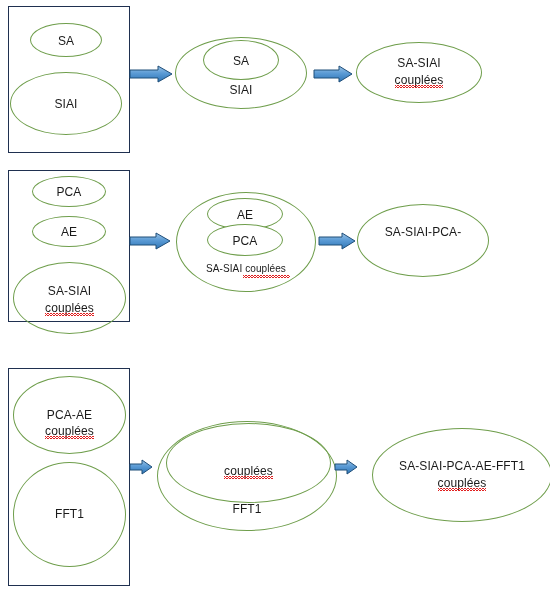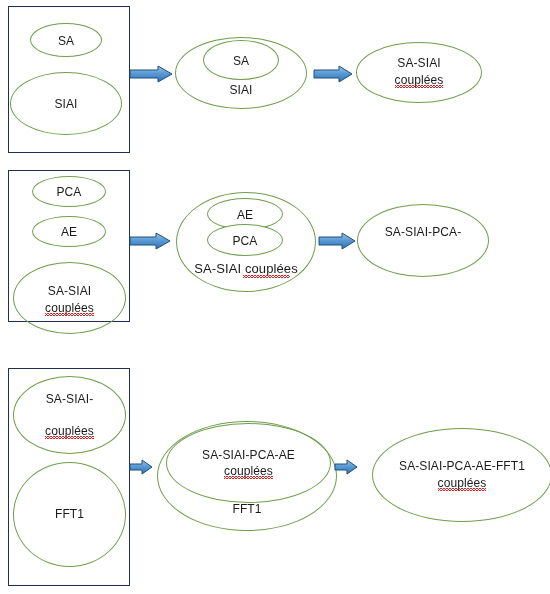--- a/index.html
+++ b/index.html
@@ -48,21 +48,21 @@
     width: 100%;
     text-align: center;
     font-size: 12px;
     color: #1a1a1a;
     line-height: 14px;
     letter-spacing: 0.1px;
     white-space: pre-line;
     pointer-events: none;
   }
 
-  .ell-label.small { font-size: 13px; }
+  .ell-label.small { font-size: 10px; }
 
   
   .sq {
     position: relative;
     display: inline-block;
   }
   .sq::after {
     content: "";
     position: absolute;
     left: 0;
@@ -191,21 +191,21 @@
     </svg>
   </div>
 
   <div class="ellipse" style="left:357px; top:204px; width:132px; height:73px;">
     <div class="ell-label" style="top:20px;text-align:center;">SA-SIAI-PCA-</div>
   </div>
 
   <div class="group-box" style="left:8px; top:368px; width:122px; height:218px;"></div>
 
   <div class="ellipse" style="left:13px; top:376px; width:113px; height:78px;">
-    <div class="ell-label" style="top:15px;">SA-SIAI-</div>
+    <div class="ell-label" style="top:31px;">PCA-AE</div>
     <div class="ell-label" style="top:47px;"><span class="sq">couplées</span></div>
   </div>
 
   <div class="ellipse" style="left:13px; top:462px; width:113px; height:105px;">
     <div class="ell-label" style="top:44px;">FFT1</div>
   </div>
 
   <div class="arrow" style="left:129px; top:459px;">
     <svg width="24" height="16" viewBox="0 0 24 16">
       <defs>
@@ -216,21 +216,20 @@
         </linearGradient>
       </defs>
       <path d="M1,5 L13,5 L13,1 L23,8 L13,15 L13,11 L1,11 Z" fill="url(#ag5)" stroke="#1f4e79" stroke-width="1"></path>
     </svg>
   </div>
 
   <div class="ellipse" style="left:157px; top:421px; width:180px; height:110px;">
     <div class="ell-label" style="top:80px;">FFT1</div>
   </div>
   <div class="ellipse" style="left:166px; top:423px; width:165px; height:80px;">
-    <div class="ell-label" style="top:24px;">SA-SIAI-PCA-AE</div>
     <div class="ell-label" style="top:40px;"><span class="sq">couplées</span></div>
   </div>
 
   <div class="arrow" style="left:334px; top:459px;">
     <svg width="24" height="16" viewBox="0 0 24 16">
       <defs>
         <linearGradient id="ag6" x1="0" y1="0" x2="0" y2="1">
           <stop offset="0%" stop-color="#9cc3e5"></stop>
           <stop offset="45%" stop-color="#5b9bd5"></stop>
           <stop offset="100%" stop-color="#2e75b6"></stop>

